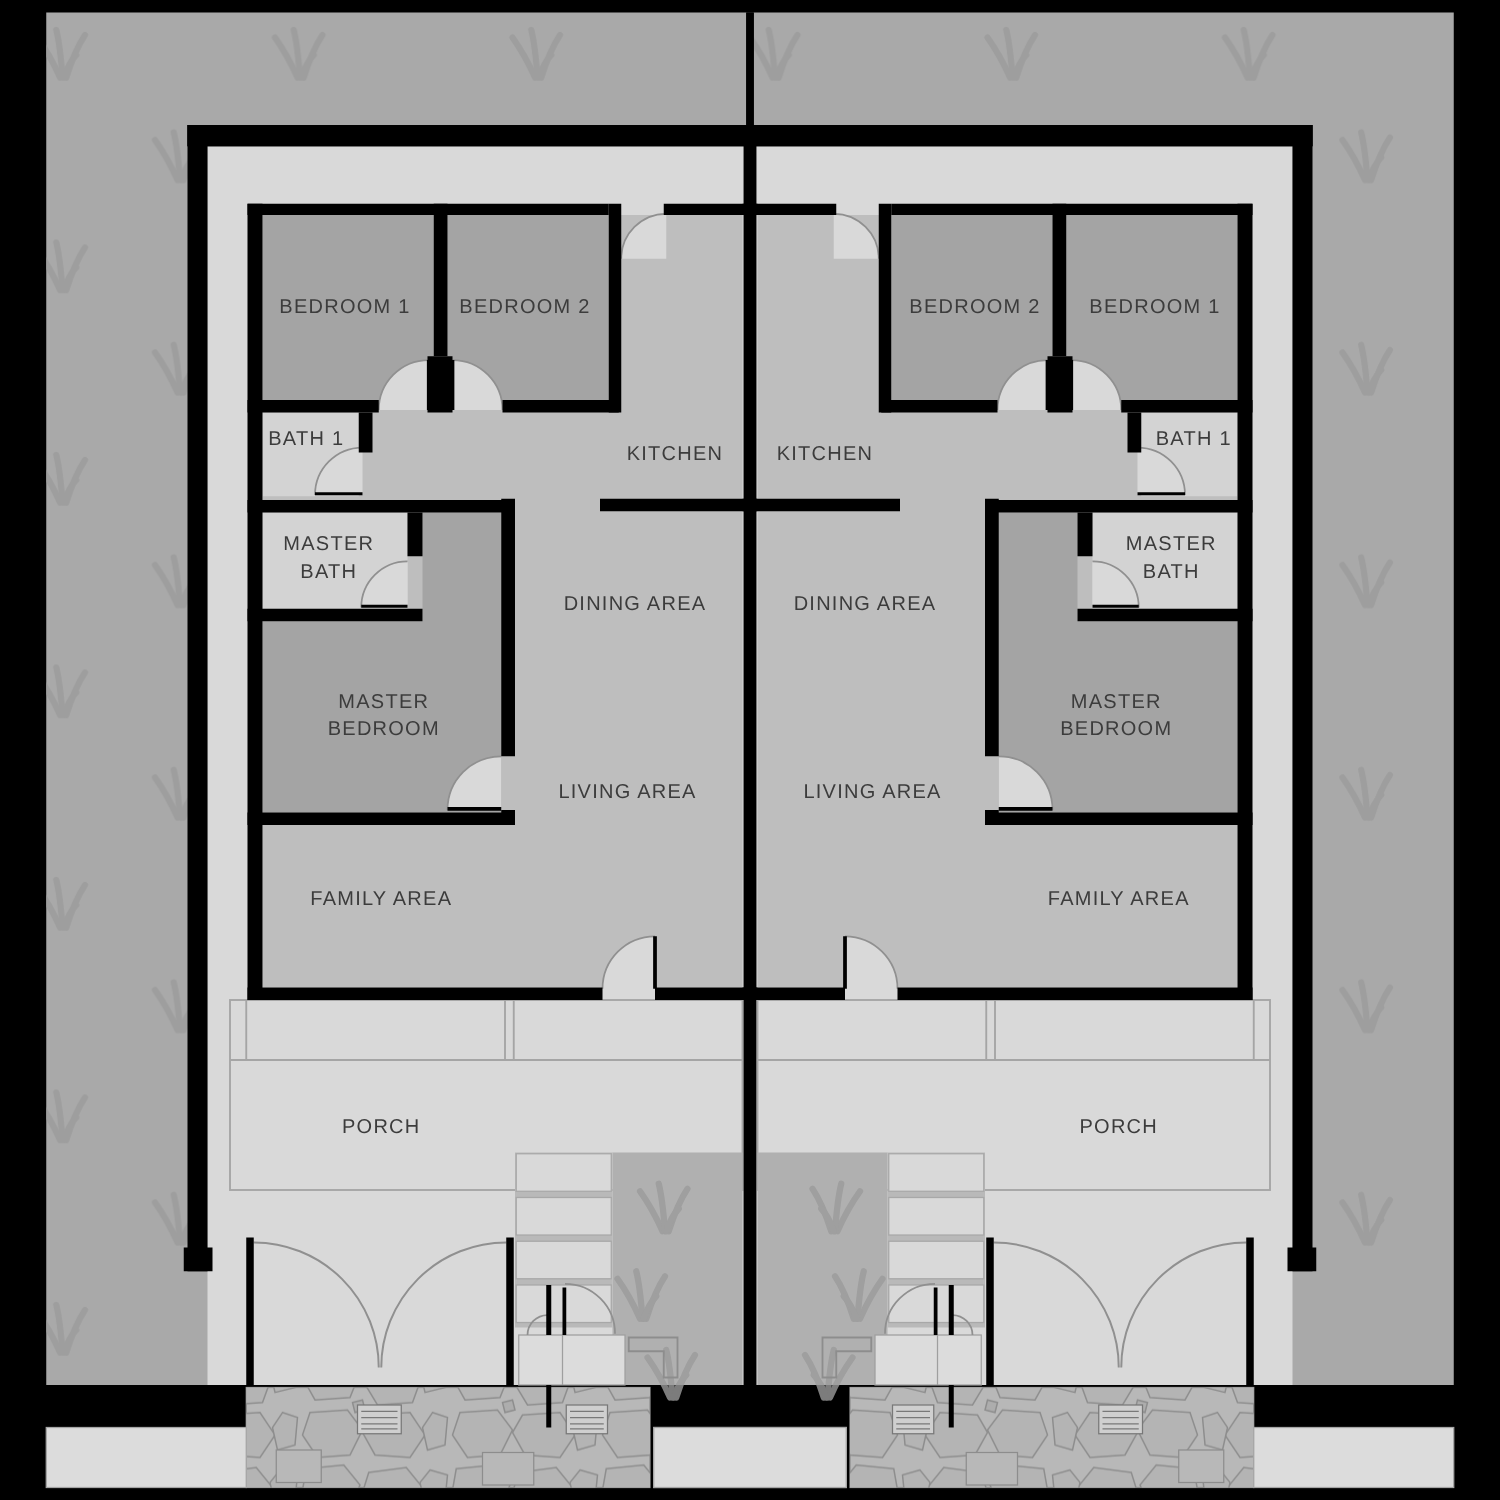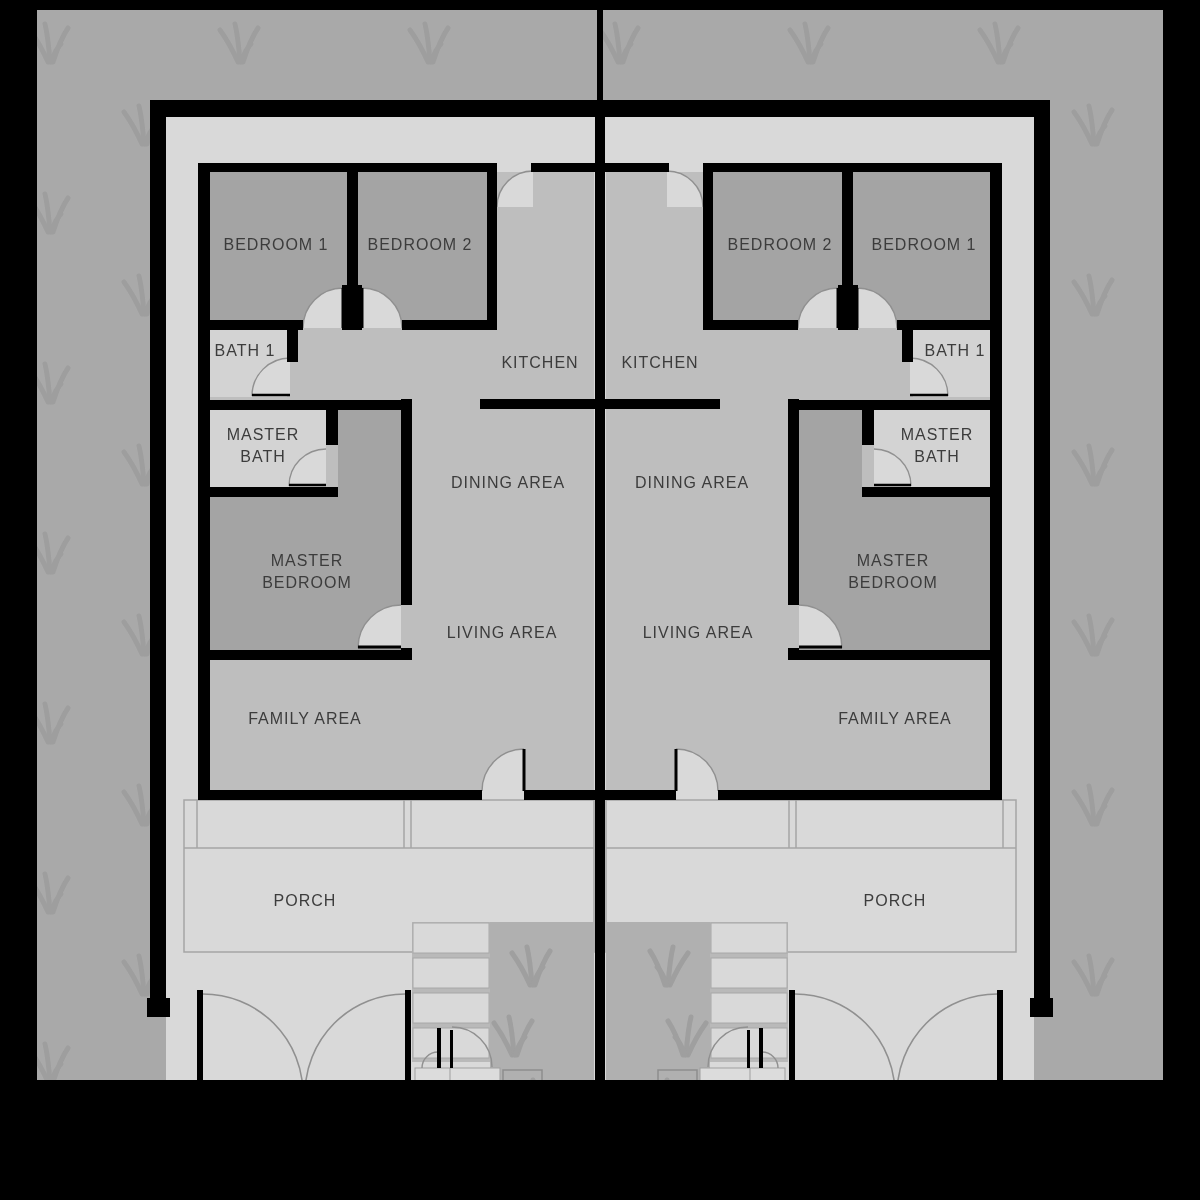--- a/index.html
+++ b/index.html
@@ -1,16 +1,16 @@
 <!DOCTYPE html>
 <html><head>
 <meta charset="utf-8">
 <style>
   html,body{margin:0;padding:0;background:#000;}
-  .canvas{position:relative;width:1200px;height:1080px;background:#f9a8d4;overflow:hidden;text-align:center;}
+  .canvas{position:relative;width:1200px;height:1200px;background:#f9a8d4;overflow:hidden;text-align:center;}
   svg{display:block;}
   text{font-family:"Liberation Sans", sans-serif;fill:#3c3c3c;letter-spacing:1px;}
   .room-label{font-size:16px;}
 </style>
 </head>
 <body>
 
 <div class="canvas">
 <svg width="1200" height="1200" viewBox="0 0 1200 1200">
   <defs>

